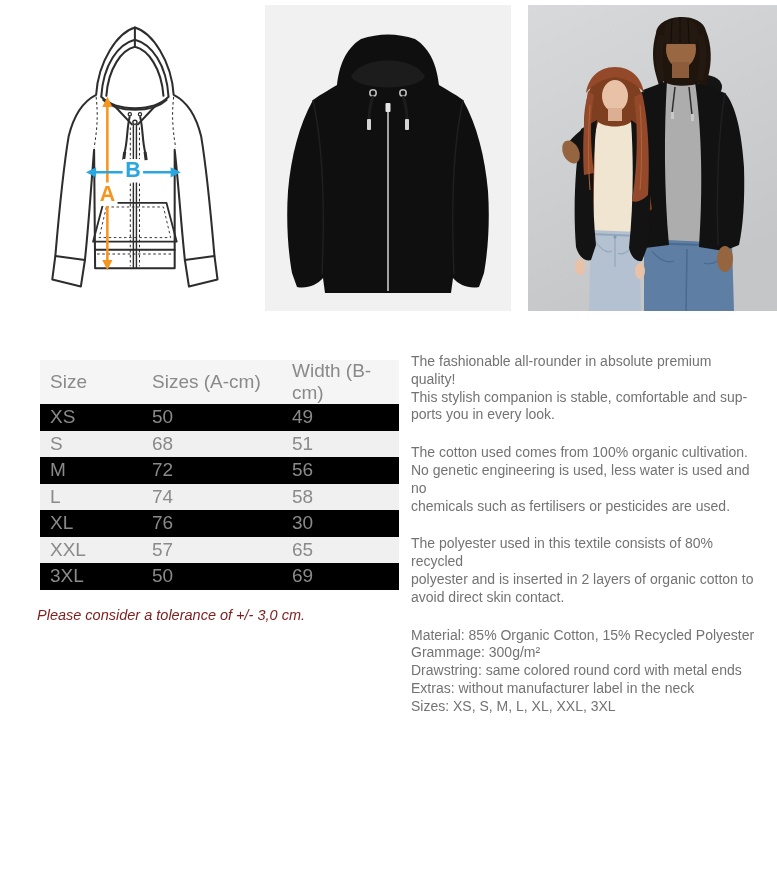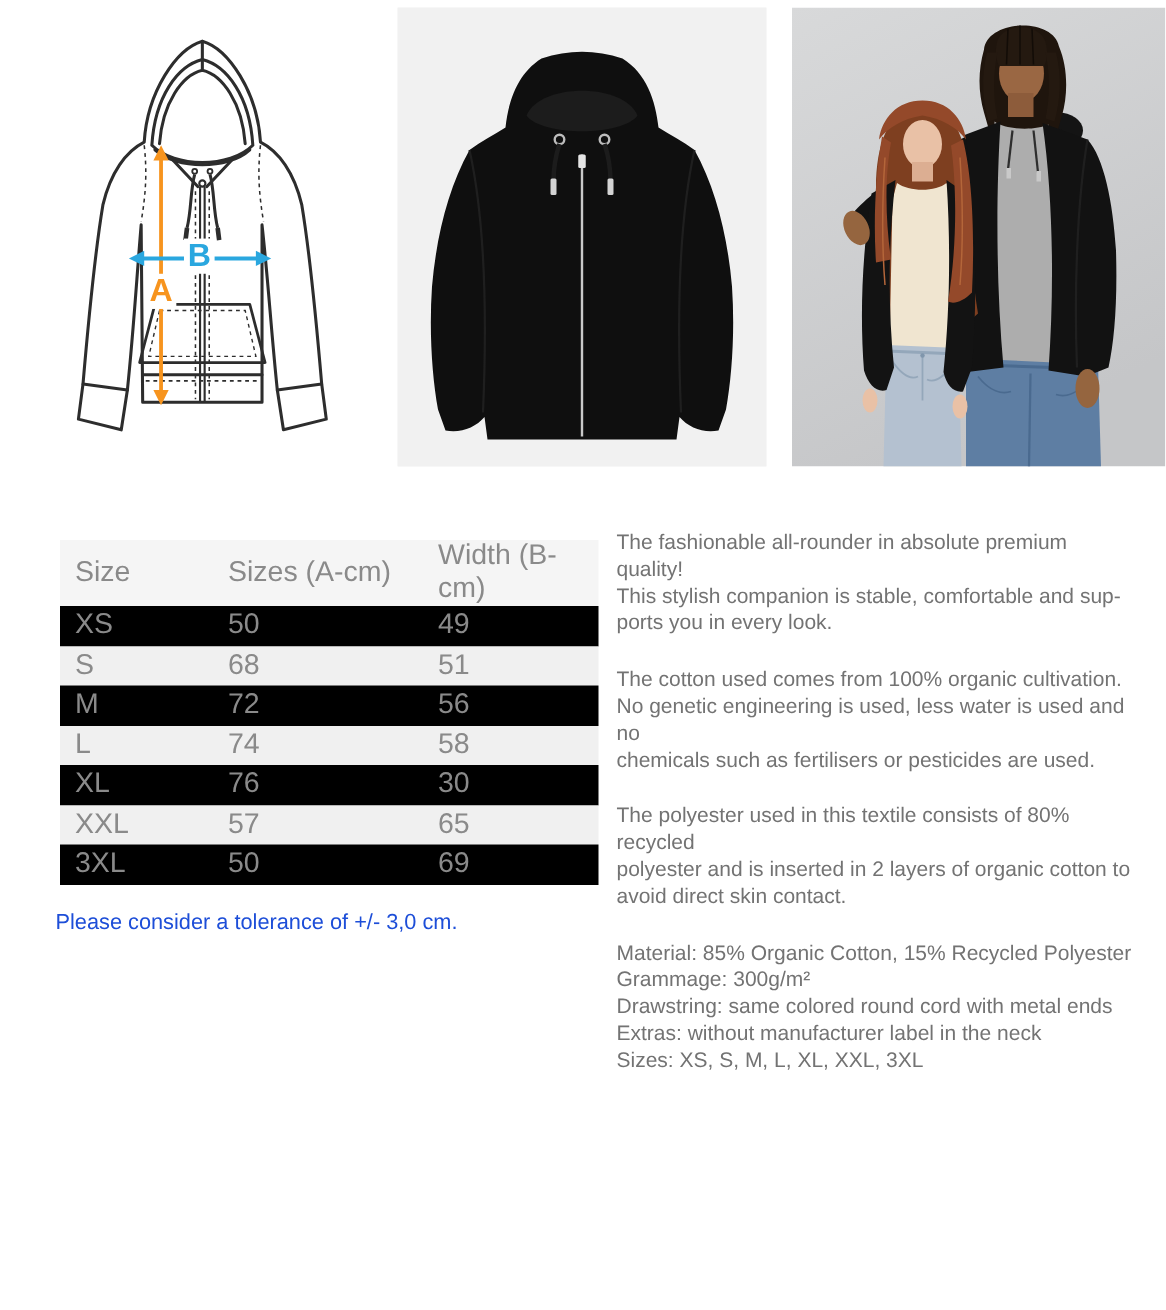--- a/index.html
+++ b/index.html
@@ -19,21 +19,21 @@
     border-collapse:collapse;table-layout:fixed;
     font-size:19px;color:#8a8a8a;
   }
   .size-table th{font-weight:normal;text-align:left;}
   .size-table th,.size-table td{padding:0 0 0 10px;vertical-align:middle;}
   .size-table thead tr{height:25px;background:#f5f5f5;}
   .size-table tbody tr{height:26.5px;}
   .size-table tr.odd{background:#000000;margin-left:20px;}
   .size-table tr.even{background:#f0f0f0;}
 
-  .tolerance{position:absolute;left:37px;top:592px;font-size:14.5px;color:#1d4ed8;}
+  .tolerance{position:absolute;left:37px;top:592px;font-size:14.5px;color:#7f1d1d;font-style:italic;}
 
   .description{
     position:absolute;left:411px;top:353px;width:344px;
     font-size:14px;line-height:17.8px;color:#737373;
   }
   .description p{margin:0 0 20px 0;white-space:pre-line;}
 </style>
 </head>
 <body>
 

